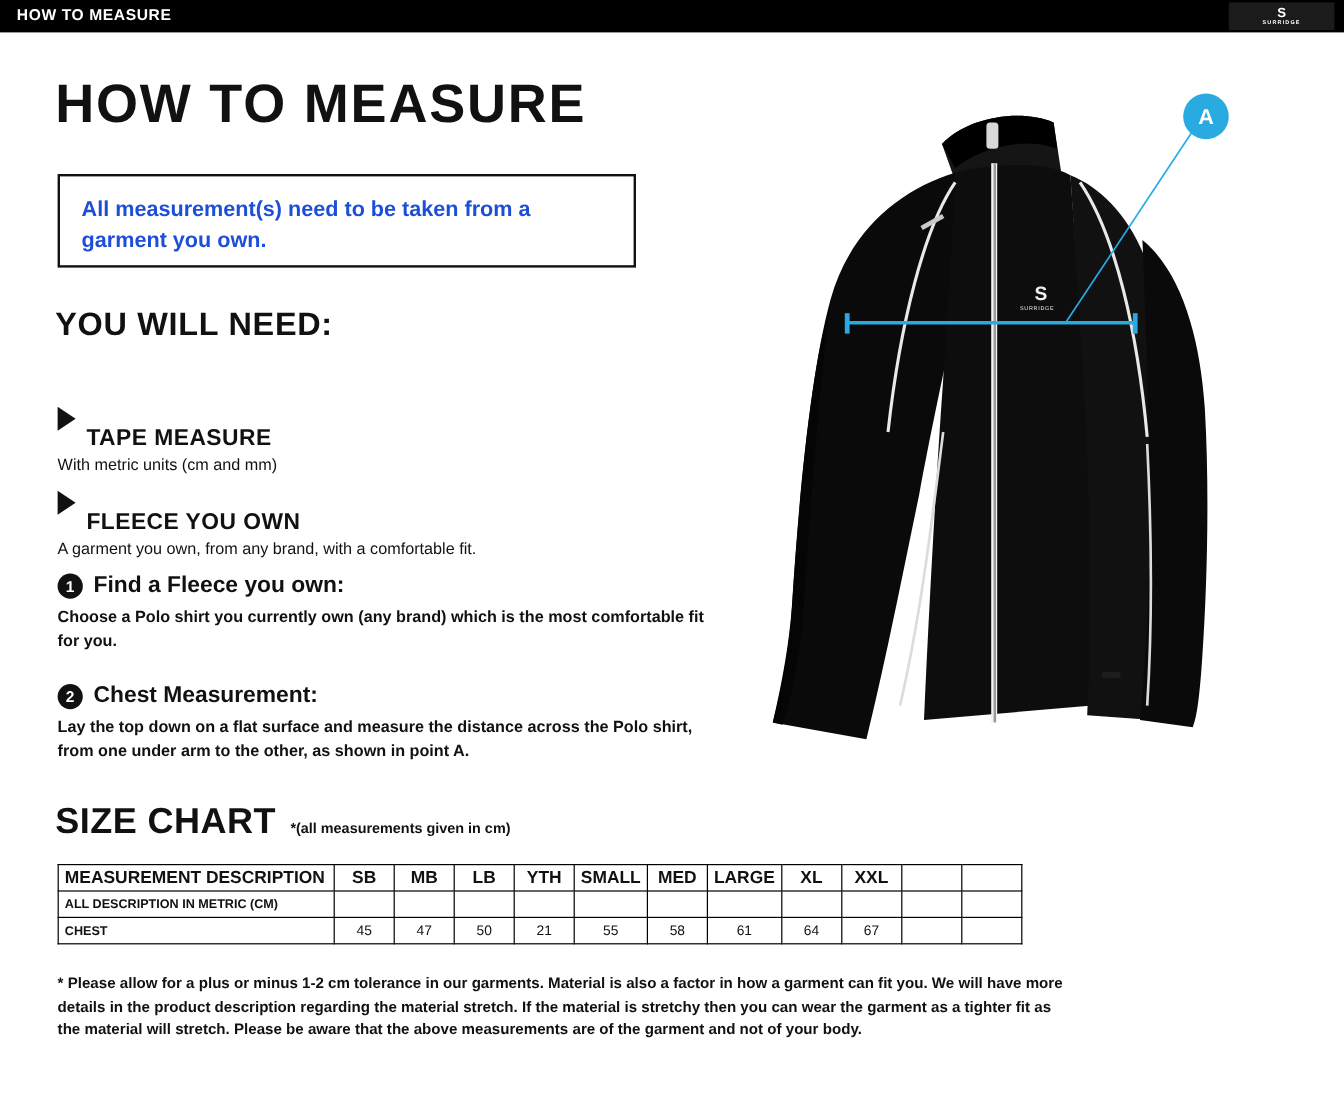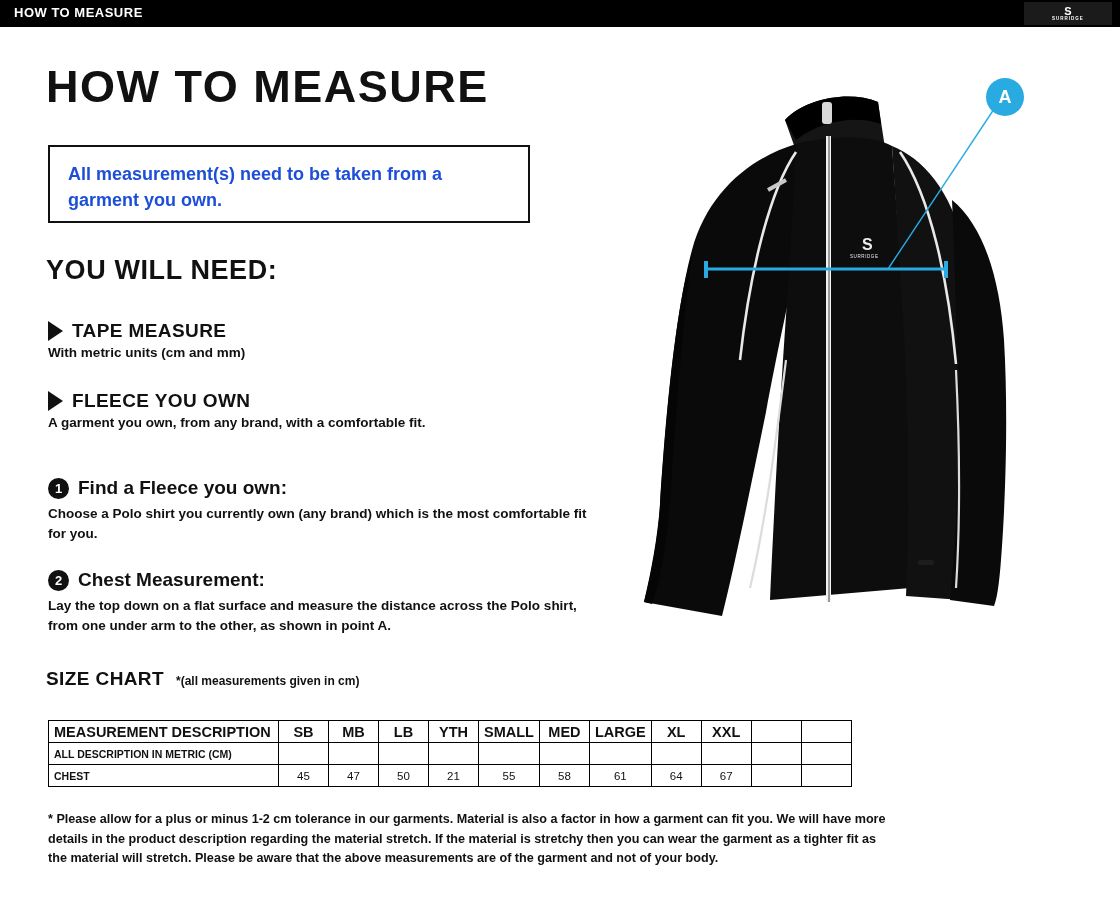--- a/index.html
+++ b/index.html
@@ -54,22 +54,22 @@
   }
 
   .need-item { position:absolute; left:48px; }
   .need-item .row { display:flex; align-items:center; gap:9px; }
   .tri {
     width:0; height:0;
     border-left:15px solid #111;
     border-top:10px solid transparent;
     border-bottom:10px solid transparent;
   }
-  .need-title { font-size:19px; font-weight:bold; letter-spacing:0.4px; }
-  .need-sub { font-size:13.5px; font-weight:bold; margin-top:3px; }
+  .need-title { font-size:19px; font-weight:bold; letter-spacing:0.4px;margin-top:35px; }
+  .need-sub { font-size:13.5px; font-weight:normal; margin-top:3px; }
 
   .need-1 { top:320px; }
   .need-2 { top:390px; }
 
   .step { position:absolute; left:48px; }
   .step .row { display:flex; align-items:center; gap:9px; }
   .circ {
     width:21px; height:21px; border-radius:50%;
     background:#111; color:#fff;
     font-size:13px; font-weight:bold;
@@ -79,21 +79,21 @@
   .step-title { font-size:19px; font-weight:bold; }
   .step-body { font-size:13.5px; font-weight:bold; line-height:1.45; margin-top:5px; }
   .step-1 { top:477px; }
   .step-2 { top:569px; }
 
   
   .sizechart-head {
     position:absolute; left:46px; top:668px;
     display:flex; align-items:baseline;
   }
-  .sizechart-head .sc-title { font-size:19px; font-weight:bold; letter-spacing:0.4px; }
+  .sizechart-head .sc-title { font-size:30px; font-weight:bold; letter-spacing:0.4px; }
   .sizechart-head .sc-sub { font-size:12px; font-weight:bold; margin-left:12px; }
 
   table.sizes {
     position:absolute; left:48px; top:720px;
     border-collapse:collapse;
     font-size:12px;
   }
   table.sizes td, table.sizes th {
     border:1px solid #000;
     height:22px;

